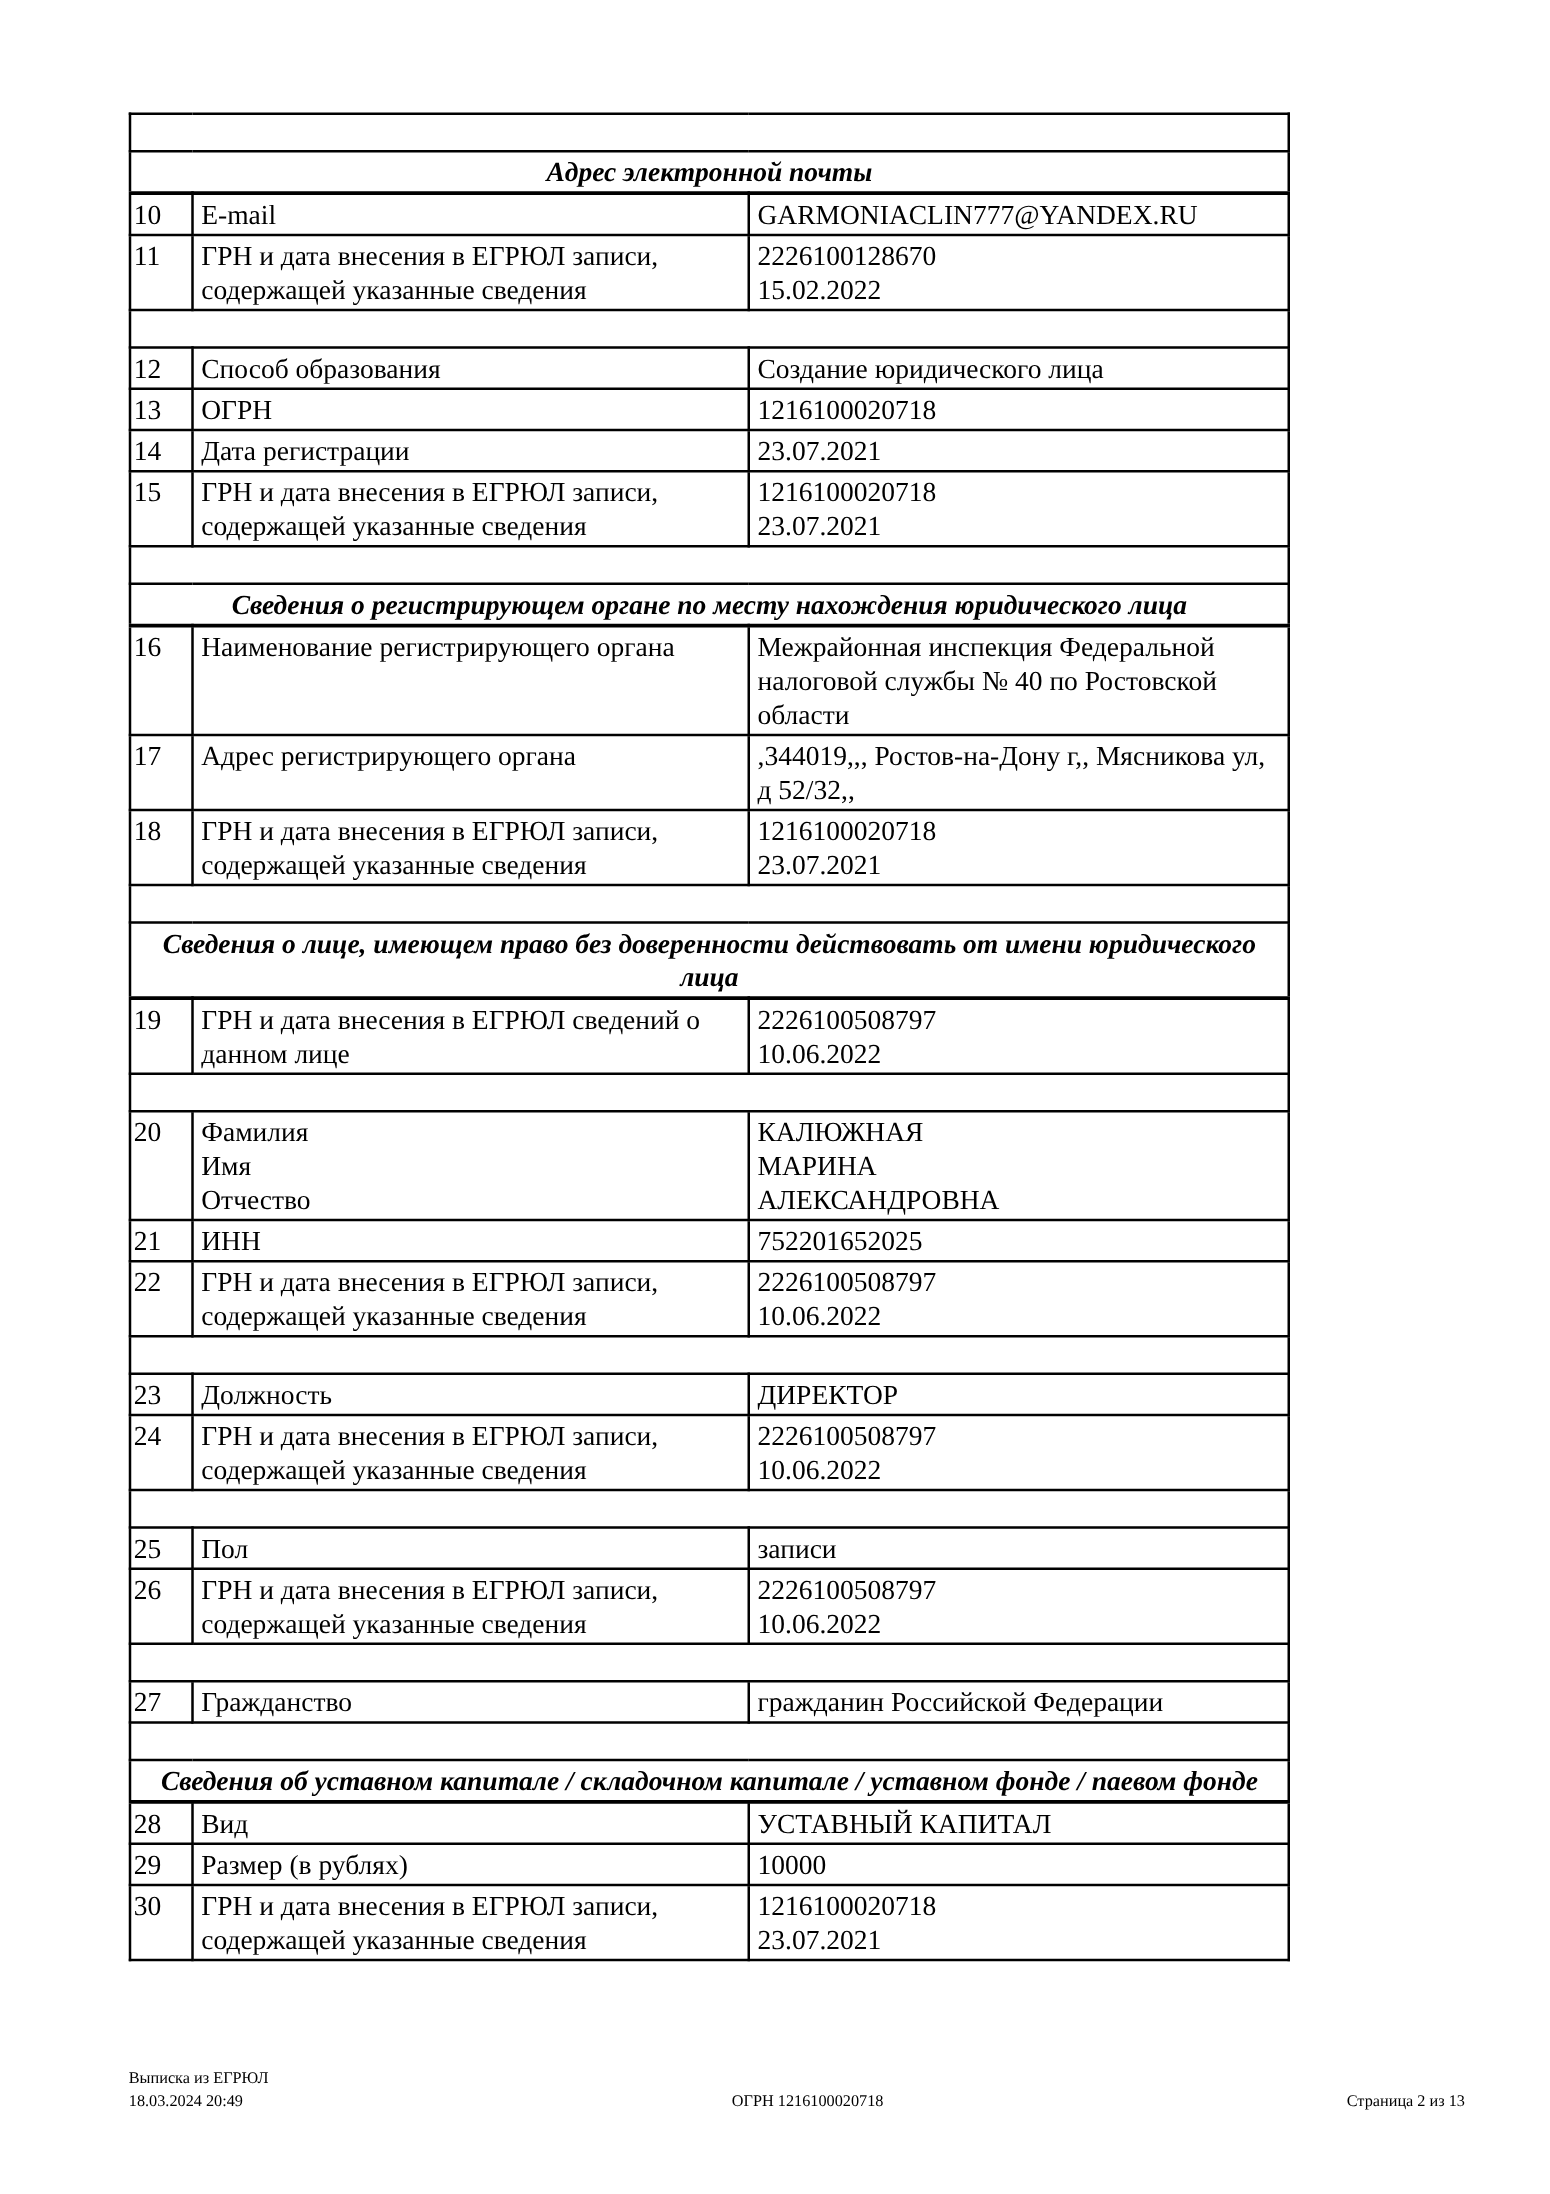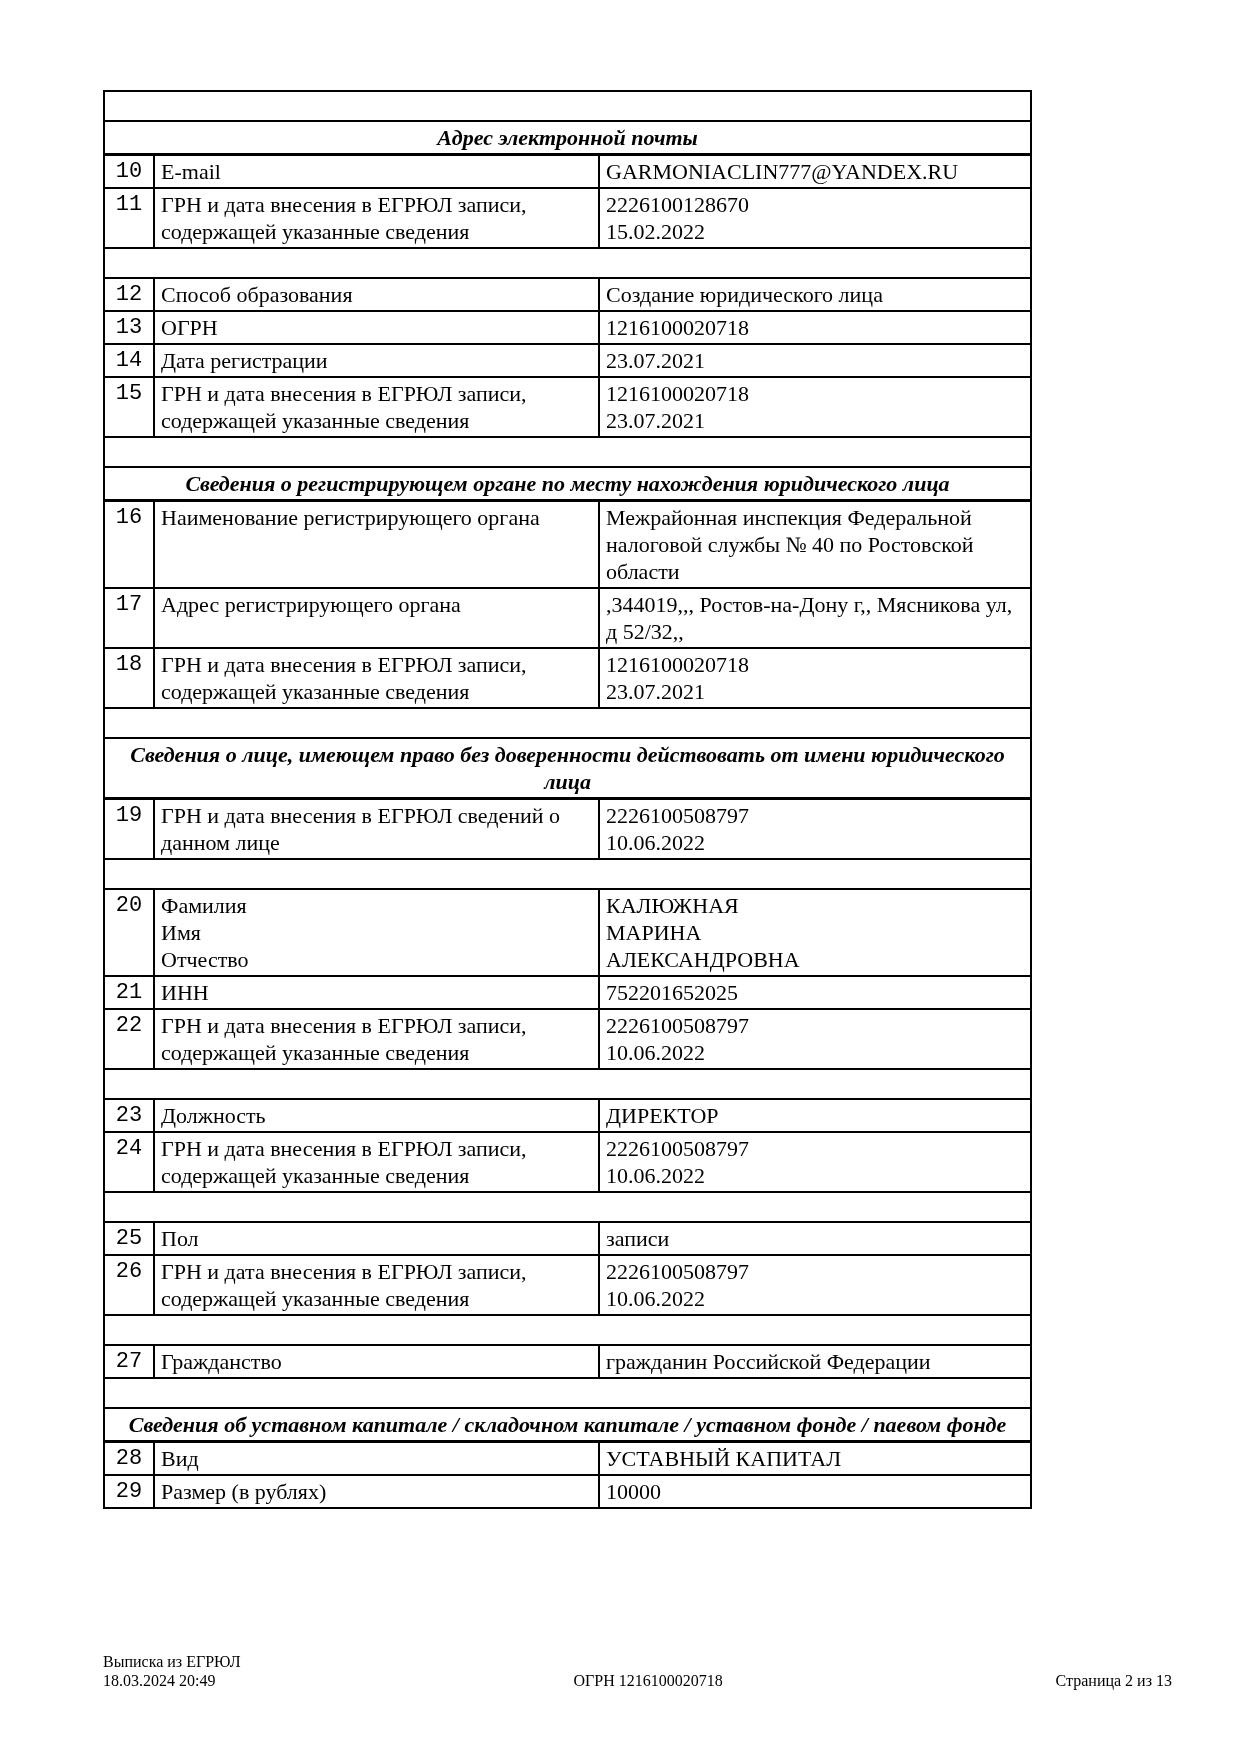--- a/index.html
+++ b/index.html
@@ -27,23 +27,21 @@
     font-size: 22px;
     line-height: 27px;
     color: #000000;
   }
   table.doc td {
     border: 2px solid #000000;
     vertical-align: top;
     overflow: hidden;
   }
   td.num {
-    text-align: center;
     padding: 2px 2px;
-    font-family: Liberation Mono, monospace;
   }
   td.label {
     padding: 2px 4px 2px 6px;
     white-space: pre-line;
   }
   td.value {
     padding: 2px 4px 2px 6px;
     white-space: pre-line;
   }
   tr.hdr td {
@@ -59,21 +57,21 @@
     padding: 0;
   }
   .footer {
     position: absolute;
     left: 103px;
     top: 1652px;
     width: 1069px;
     display: flex;
     justify-content: space-between;
     align-items: flex-end;
-    font-size: 16px;
+    font-size: 13px;
     line-height: 19px;
     font-family: "Liberation Serif", serif;
     color: #000000;
   }
   .footer .left div { white-space: nowrap; }
   .footer .center { text-align: center; }
   .footer .right { text-align: right; }
 </style>
 </head>
 <body>
@@ -257,20 +255,27 @@
     </tr>
     <tr>
       <td class="num">28</td>
       <td class="label">Вид</td>
       <td class="value">УСТАВНЫЙ КАПИТАЛ</td>
     </tr>
     <tr>
       <td class="num">29</td>
       <td class="label">Размер (в рублях)</td>
       <td class="value">10000</td>
+    </tr>
+    <tr>
+      <td class="num">30</td>
+      <td class="label">ГРН и дата внесения в ЕГРЮЛ записи,
+содержащей указанные сведения</td>
+      <td class="value">1216100020718
+23.07.2021</td>
     </tr>
   </tbody>
     </table>
 </div>
 
 <div class="footer">
   <div class="left">
     <div>Выписка из ЕГРЮЛ</div>
     <div>18.03.2024 20:49</div>
   </div>

